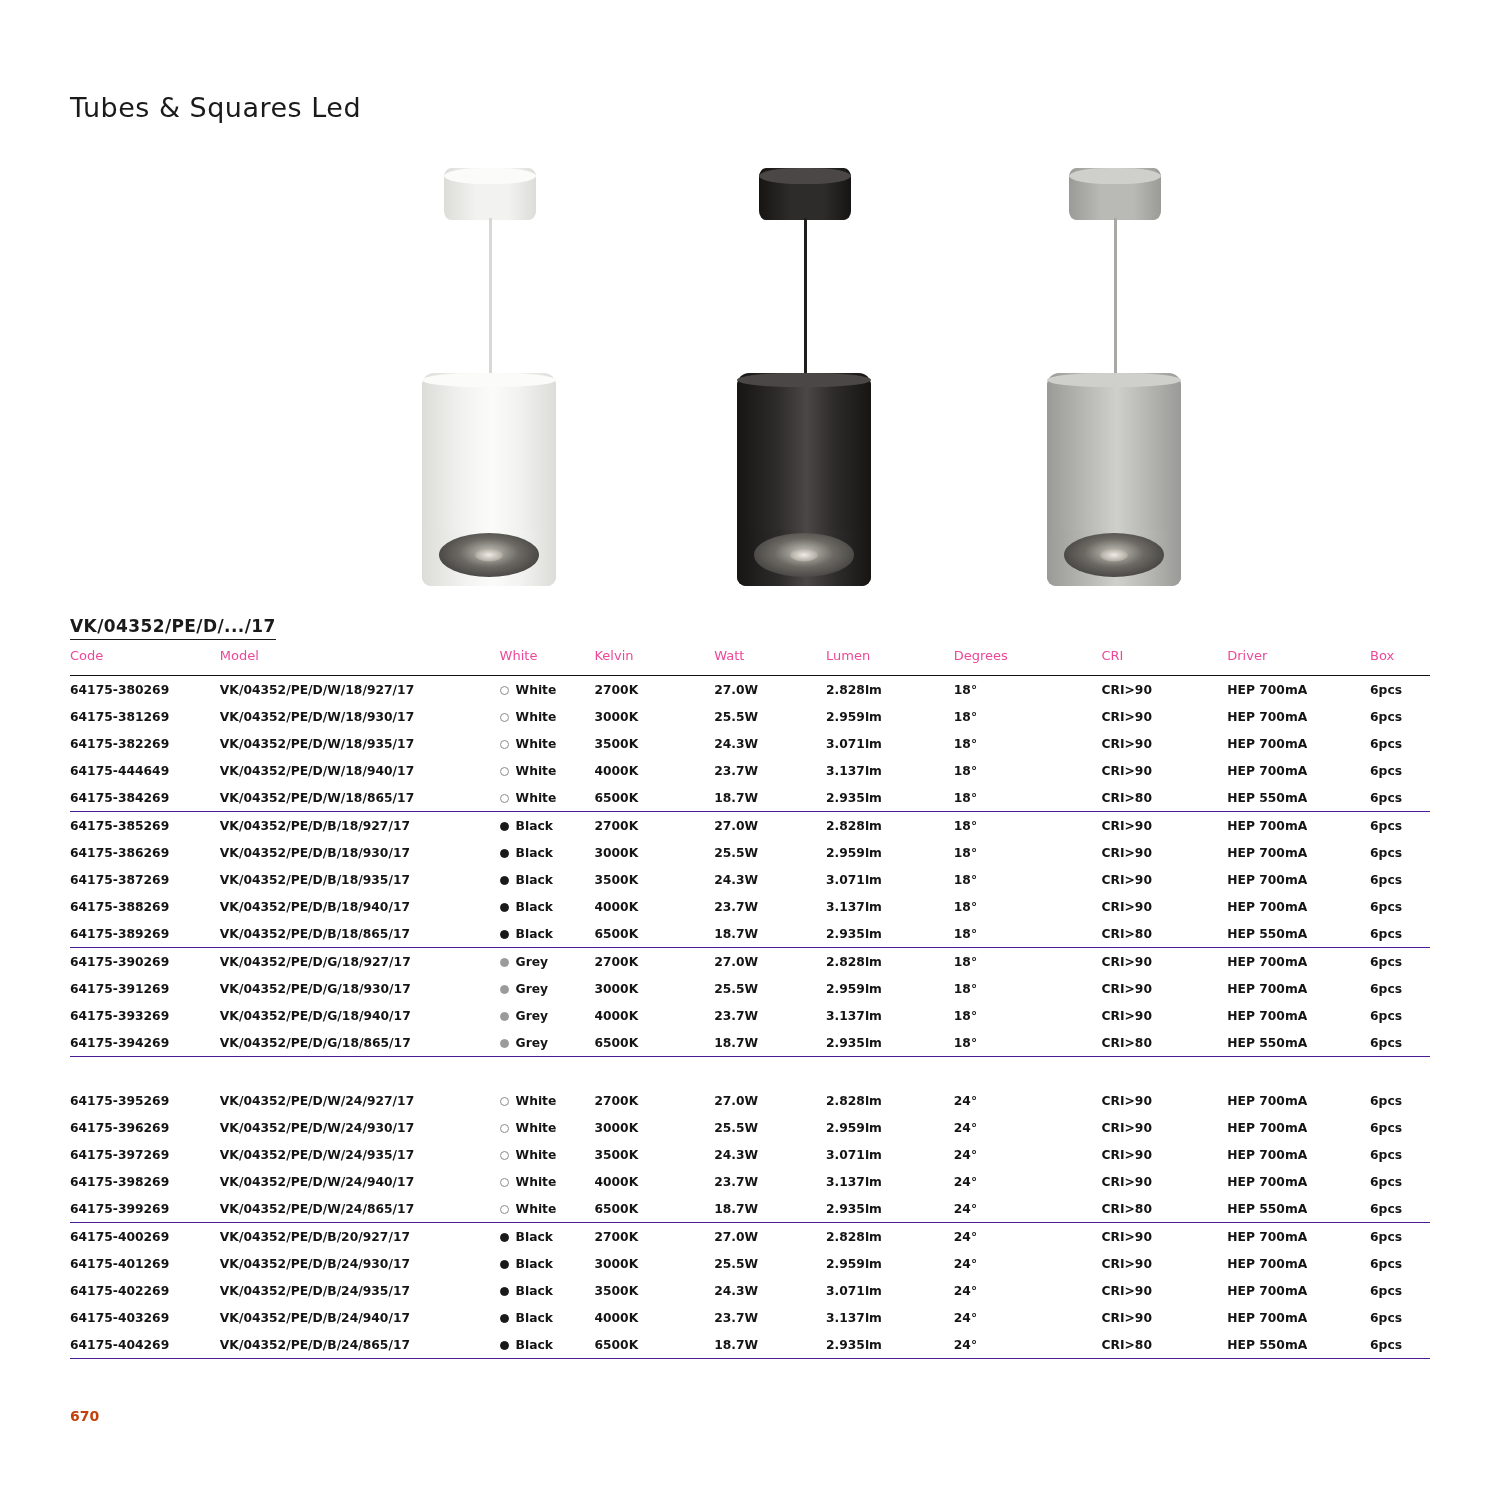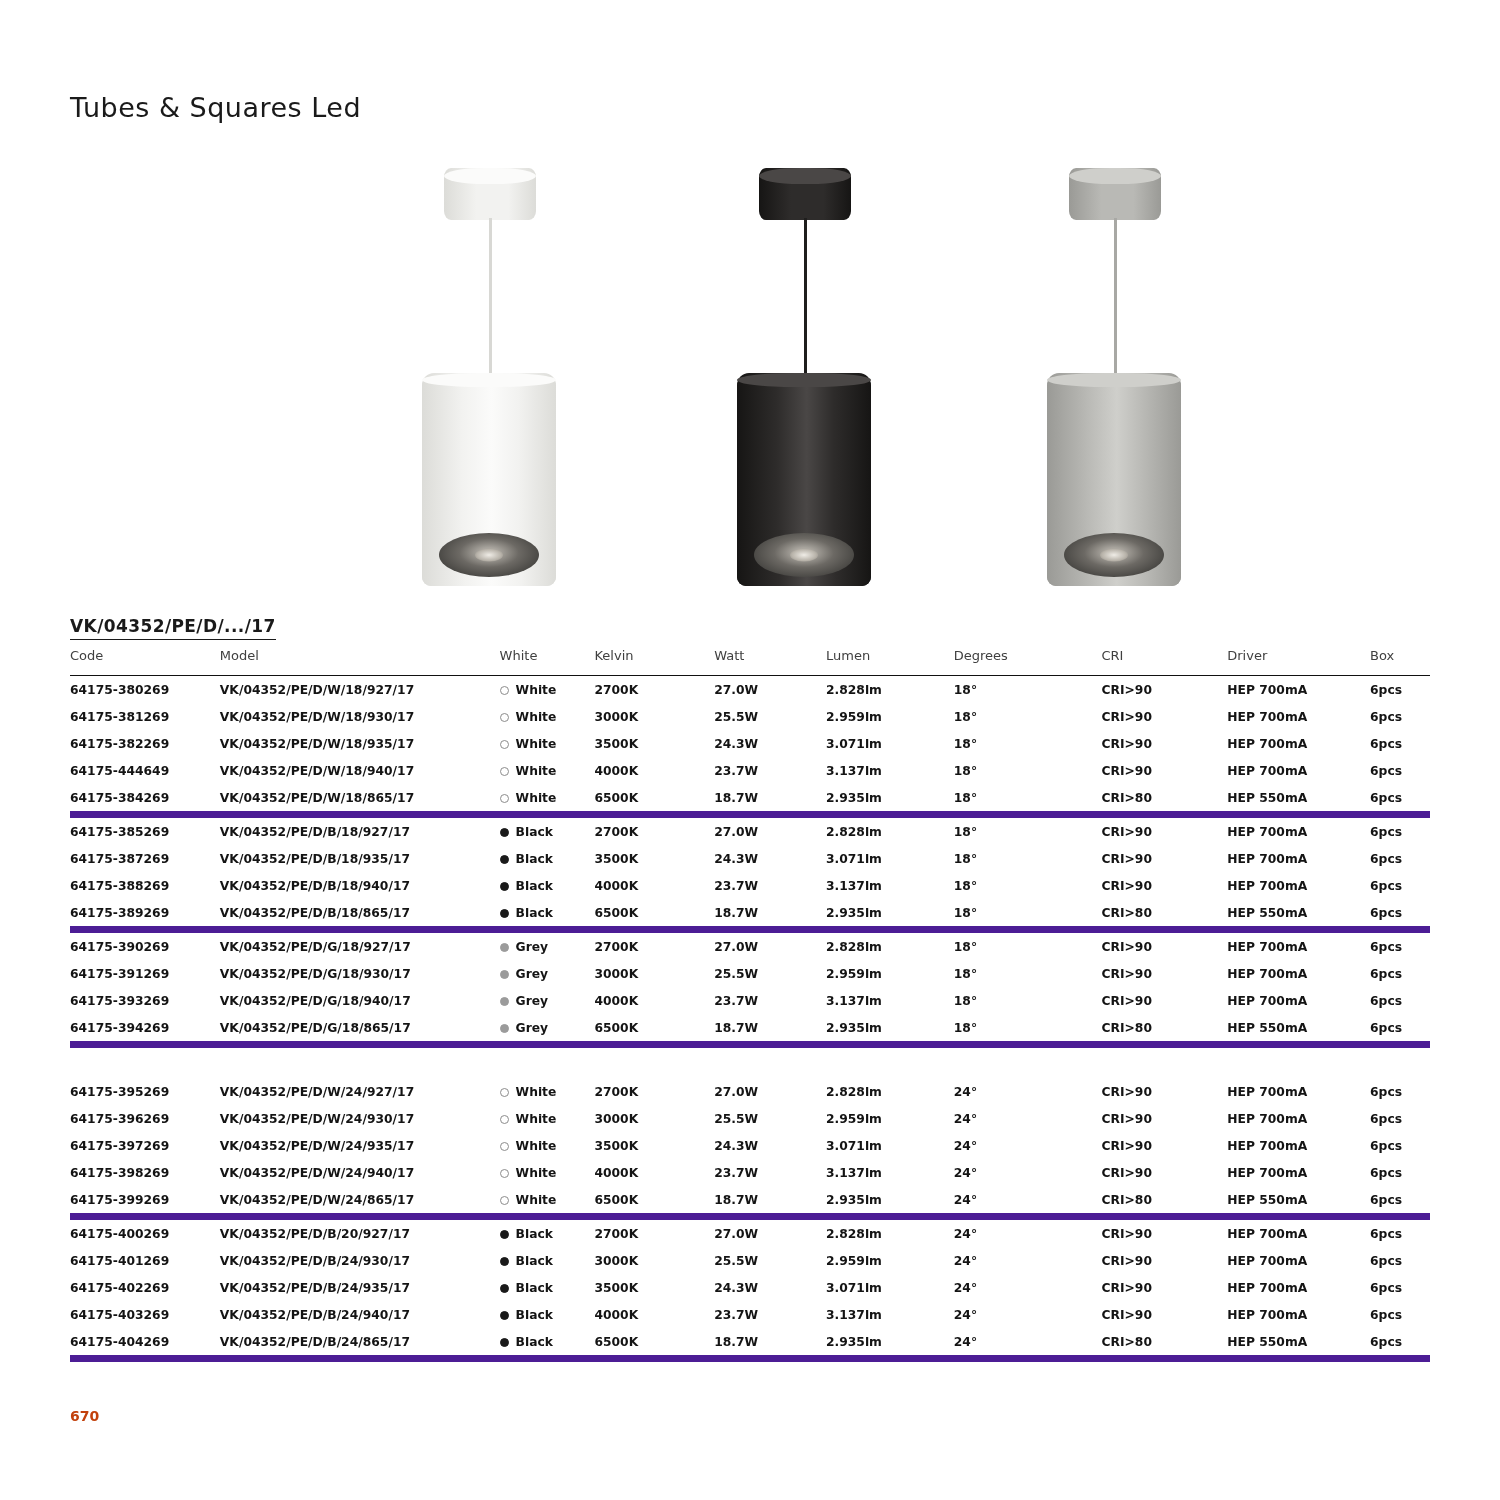--- a/index.html
+++ b/index.html
@@ -131,33 +131,33 @@
     left: 70px;
     top: 648px;
     width: 1360px;
     border-collapse: collapse;
     font-size: 12.5px;
   }
   table.spec th {
     text-align: left;
     font-weight: 400;
     font-size: 13px;
-    color: #404040;
+    color: #ec4899;
     padding: 0 0 12px 0;
     border-bottom: 1px solid #111;
   }
   table.spec td {
     padding: 6.5px 0;
     font-weight: 700;
     font-size: 12.3px;
     color: #141414;
     white-space: nowrap;
   }
   table.spec tr.group-end td {
-    border-bottom: 7px solid #4c1d95;
+    border-bottom: 1px solid #4c1d95;
   }
   table.spec tr.spacer td {
     height: 30px;
     padding: 0;
     border: none;
   }
   .c-code   { width: 150px; }
   .c-model  { width: 280px; }
   .c-color  { width: 95px; }
   .c-kelvin { width: 120px; }
@@ -335,20 +335,32 @@
           <td><span class="swatch black"></span><span>Black</span></td>
           <td>2700K</td>
           <td>27.0W</td>
           <td>2.828lm</td>
           <td>18°</td>
           <td>CRI&gt;90</td>
           <td>HEP 700mA</td>
           <td>6pcs</td>
         </tr>
         <tr>
+          <td>64175-386269</td>
+          <td>VK/04352/PE/D/B/18/930/17</td>
+          <td><span class="swatch black"></span><span>Black</span></td>
+          <td>3000K</td>
+          <td>25.5W</td>
+          <td>2.959lm</td>
+          <td>18°</td>
+          <td>CRI&gt;90</td>
+          <td>HEP 700mA</td>
+          <td>6pcs</td>
+        </tr>
+        <tr>
           <td>64175-387269</td>
           <td>VK/04352/PE/D/B/18/935/17</td>
           <td><span class="swatch black"></span><span>Black</span></td>
           <td>3500K</td>
           <td>24.3W</td>
           <td>3.071lm</td>
           <td>18°</td>
           <td>CRI&gt;90</td>
           <td>HEP 700mA</td>
           <td>6pcs</td>

